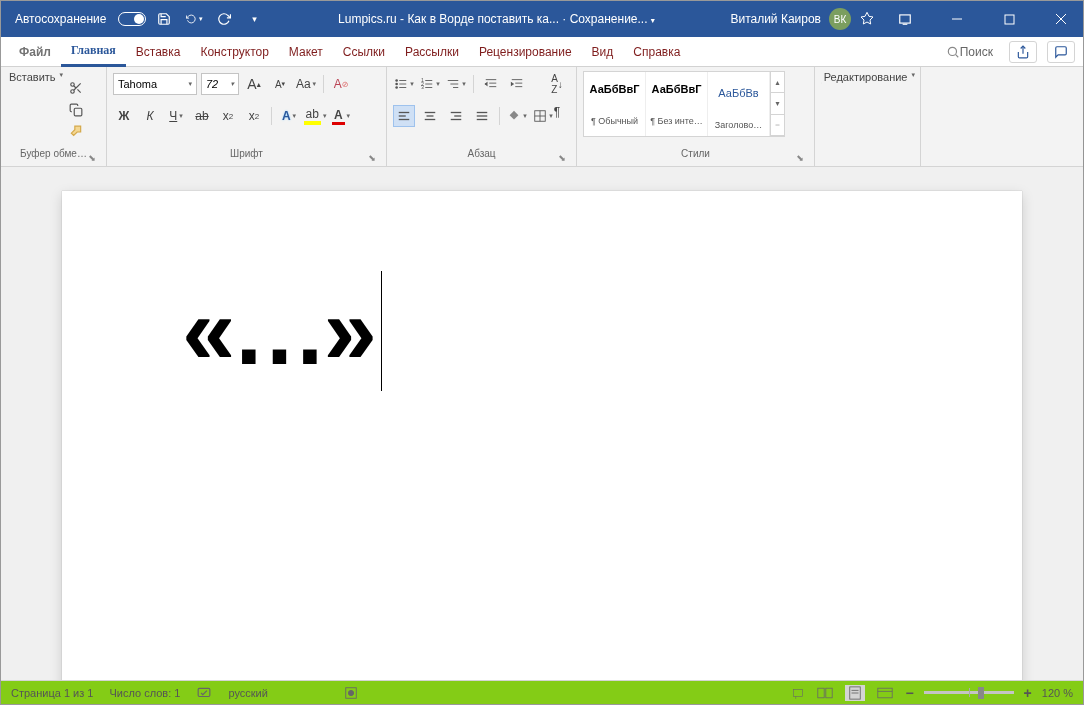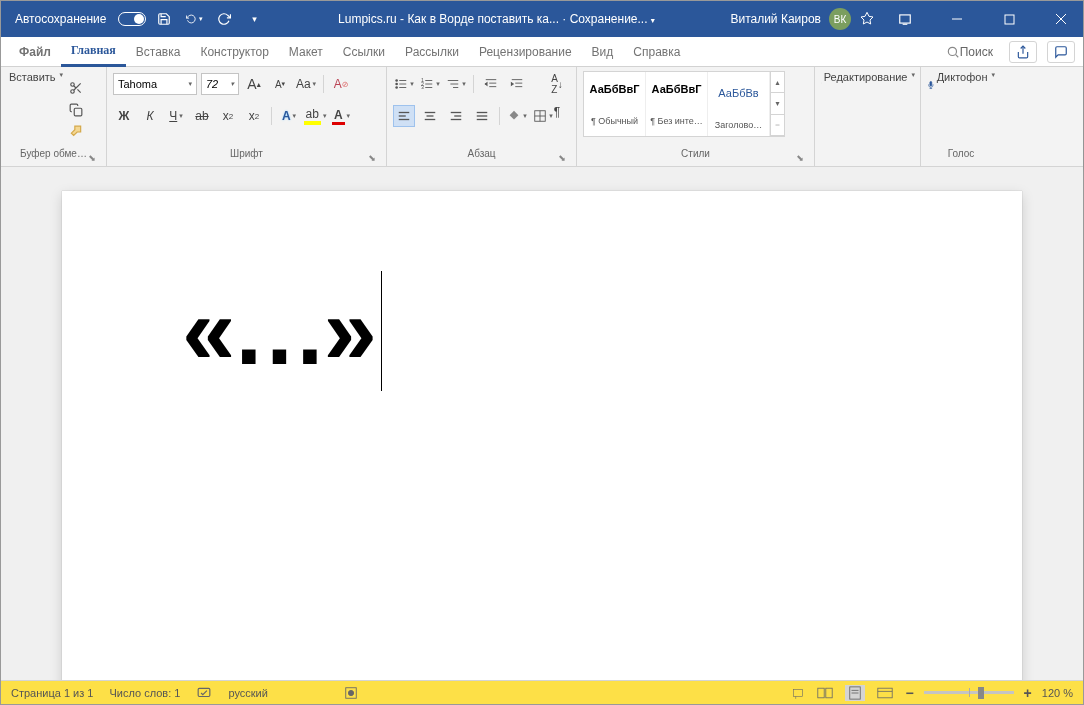--- a/index.html
+++ b/index.html
@@ -11,21 +11,21 @@
 .toggle { width: 28px; height: 14px; border: 1px solid #fff; border-radius: 8px; display: inline-flex; align-items: center; justify-content: flex-end; padding: 0 1px; margin-left: 4px; vertical-align: middle; }
 .toggle .knob { width: 10px; height: 10px; background: #fff; border-radius: 50%; }
 .qat { display: flex; align-items: center; gap: 14px; margin-left: 10px; }
 .qat-icon { width: 16px; height: 16px; display: flex; align-items: center; justify-content: center; color: #fff; }
 .title-center { flex: 1; text-align: center; padding: 0 10px; white-space: nowrap; overflow: hidden; }
 .title-right { display: flex; align-items: center; gap: 8px; padding-right: 0; }
 .user-badge { width: 22px; height: 22px; border-radius: 50%; background: #7b9e5f; display: flex; align-items: center; justify-content: center; font-size: 10px; }
 .win-btn { width: 44px; height: 36px; display: flex; align-items: center; justify-content: center; }
 
 .tabs { height: 30px; background: #fff; border-bottom: 1px solid #d4d4d4; display: flex; align-items: center; font-size: 12px; padding: 0 8px; }
-.tab { padding: 0 10px; height: 30px; display: flex; align-items: center; color: #737373; cursor: pointer; }
+.tab { padding: 0 10px; height: 30px; display: flex; align-items: center; color: #7f1d1d; cursor: pointer; }
 .tab.active { color: #2b579a; font-weight: 600; border-bottom: 3px solid #2b579a; font-family: Liberation Serif, serif; }
 .tab.file { color: #737373; font-weight: 600; }
 .tabs-right { margin-left: auto; display: flex; align-items: center; gap: 6px; }
 .search-box { display: flex; align-items: center; padding: 0 6px; color: #666; }
 .corner-btn { width: 28px; height: 22px; border: 1px solid #d4d4d4; border-radius: 3px; display: flex; align-items: center; justify-content: center; margin-left: 4px; color: #2b579a; }
 
 .ribbon { height: 100px; background: #f3f3f3; border-bottom: 1px solid #d4d4d4; display: flex; font-size: 12px; box-shadow: 0 2px 4px rgba(0,0,0,0.08); }
 .rgroup { border-right: 1px solid #d4d4d4; display: flex; flex-direction: column; padding: 4px 6px 0 6px; position: relative; }
 .rgroup-body { flex: 1; display: flex; gap: 4px; }
 .rgroup-label { height: 18px; font-size: 10px; color: #666; text-align: center; position: relative; }
@@ -52,21 +52,21 @@
 .style-name { font-size: 9px; color: #555; margin-top: 21px; white-space: nowrap; overflow: hidden; }
 .gallery-ctrl { width: 14px; display: flex; flex-direction: column; border-left: 1px solid #d4d4d4; }
 .gallery-ctrl div { flex: 1; display: flex; align-items: center; justify-content: center; font-size: 8px; color: #666; border-bottom: 1px solid #d4d4d4; }
 
 .doc-area { flex: 1; background: #f0f0f0; overflow: hidden; display: flex; justify-content: center; position: relative; }
 .page-wrap { padding-top: 24px; }
 .page { width: 960px; height: 600px; background: #fff; box-shadow: 0 0 1px rgba(0,0,0,0.3), 0 4px 12px rgba(0,0,0,0.15); padding: 80px 120px; }
 .doc-text { font-family: Tahoma, sans-serif; font-size: 96px; font-weight: bold; letter-spacing: -4px; display: flex; align-items: center; }
 .cursor { display: inline-block; width: 1px; height: 120px; background: #000; margin-left: 8px; }
 
-.statusbar { height: 24px; background: #fde047; border-top: 1px solid #d4d4d4; display: flex; align-items: center; font-size: 11px; color: #555; padding: 0 10px; gap: 16px; }
+.statusbar { height: 24px; background: #84cc16; border-top: 1px solid #d4d4d4; display: flex; align-items: center; font-size: 11px; color: #555; padding: 0 10px; gap: 16px; }
 .statusbar .right { margin-left: auto; display: flex; align-items: center; gap: 10px; }
 .view-btn { width: 20px; height: 16px; display: flex; align-items: center; justify-content: center; color: #666; }
 .view-btn.active { background: #d4d4d4; }
 .zoom-slider { width: 90px; height: 3px; background: #c4c4c4; position: relative; }
 .zoom-thumb { position: absolute; top: -4px; left: 60%; width: 6px; height: 12px; background: #888; }
 .tick { position: absolute; top:-3px; left:50%; width:1px; height:9px; background:#aaa;}
 
 svg { display: block; }
 </style>
 </head>
@@ -396,35 +396,20 @@
               <circle cx="11" cy="11" r="7"></circle>
               <line x1="21" y1="21" x2="16.65" y2="16.65"></line>
             </svg>
           <span class="lbl">Редактирование</span>
           <span class="dd-arr">▾</span>
         </div>
       </div>
       <div class="rgroup-label"></div>
     </div>
 
-    <div class="rgroup" style="border-right:none; width:80px">
-      <div class="rgroup-body">
-        <div class="big-btn" style="width:68px">
-          <svg width="22" height="28" viewBox="0 0 24 24" fill="none" stroke="#2b579a" stroke-width="2">
-              <path d="M12 1a3 3 0 0 0-3 3v8a3 3 0 0 0 6 0V4a3 3 0 0 0-3-3z" fill="#2b579a"></path>
-              <path d="M19 10v2a7 7 0 0 1-14 0v-2"></path>
-              <line x1="12" y1="19" x2="12" y2="23"></line>
-              <line x1="8" y1="23" x2="16" y2="23"></line>
-            </svg>
-          <span class="lbl">Диктофон</span>
-          <span class="dd-arr">▾</span>
-        </div>
-      </div>
-      <div class="rgroup-label"><span>Голос</span></div>
-    </div>
   </div>
 
   <div class="doc-area">
     <div class="page-wrap">
       <div class="page">
         <div class="doc-text">
           <span>«…»</span>
             <span class="cursor"></span>
         </div>
       </div>

